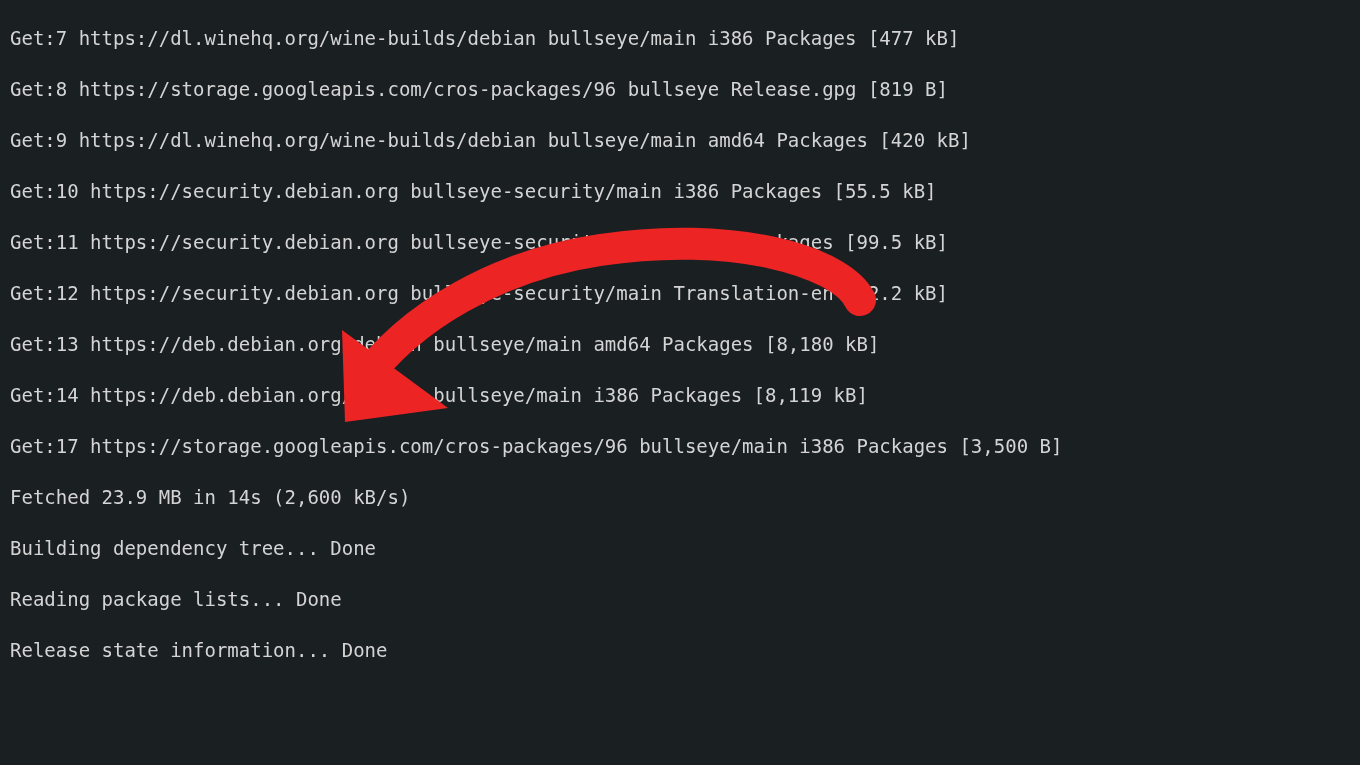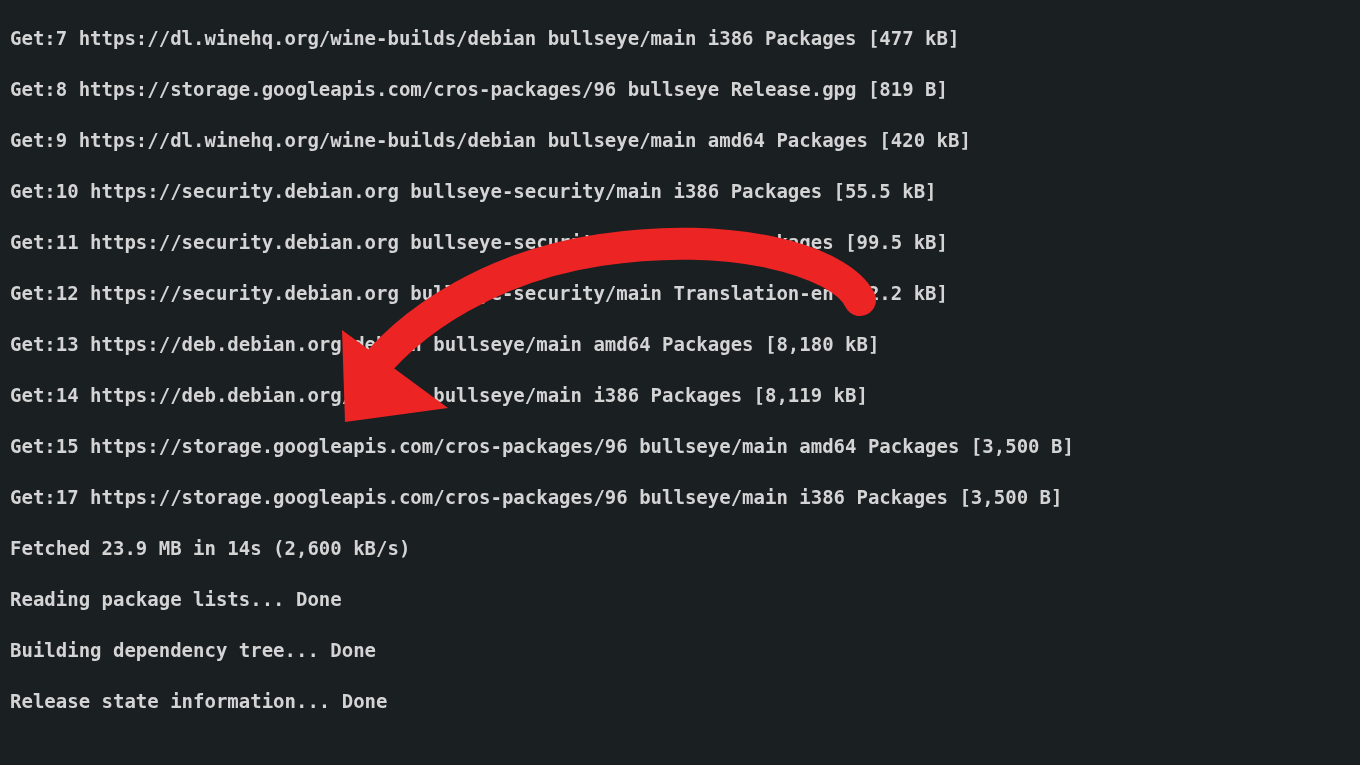--- a/index.html
+++ b/index.html
@@ -18,21 +18,20 @@
       overflow: hidden;
       position: relative;
       font-weight: 500;
     }
     .terminal {
       padding: 0px 10px;
       white-space: pre;
     }
     .line {
       display: block;
-      font-weight: bold;
     }
     .arrow-overlay {
       position: absolute;
       top: 220px;
       left: 300px;
       pointer-events: none;
       z-index: 10;
     }
   </style>
 </head>
@@ -40,25 +39,24 @@
 
 <div class="terminal">
 <span class="line">Get:7 https://dl.winehq.org/wine-builds/debian bullseye/main i386 Packages [477 kB]</span>
 <span class="line">Get:8 https://storage.googleapis.com/cros-packages/96 bullseye Release.gpg [819 B]</span>
 <span class="line">Get:9 https://dl.winehq.org/wine-builds/debian bullseye/main amd64 Packages [420 kB]</span>
 <span class="line">Get:10 https://security.debian.org bullseye-security/main i386 Packages [55.5 kB]</span>
 <span class="line">Get:11 https://security.debian.org bullseye-security/main amd64 Packages [99.5 kB]</span>
 <span class="line">Get:12 https://security.debian.org bullseye-security/main Translation-en [62.2 kB]</span>
 <span class="line">Get:13 https://deb.debian.org/debian bullseye/main amd64 Packages [8,180 kB]</span>
 <span class="line">Get:14 https://deb.debian.org/debian bullseye/main i386 Packages [8,119 kB]</span>
-<span class="line">Get:15 https://storage.googleapis.com/cros-packages/96 bullseye/main amd64 Packages [3,500 B]</span>
 <span class="line">Get:17 https://storage.googleapis.com/cros-packages/96 bullseye/main i386 Packages [3,500 B]</span>
 <span class="line">Fetched 23.9 MB in 14s (2,600 kB/s)</span>
+<span class="line">Building dependency tree... Done</span>
 <span class="line">Reading package lists... Done</span>
-<span class="line">Building dependency tree... Done</span>
 <span class="line">Release state information... Done</span>
 
 
 
 
 
 </div>
 
 <svg class="arrow-overlay" width="600" height="240" viewBox="0 0 600 240">
   <path d="M 560 80 

